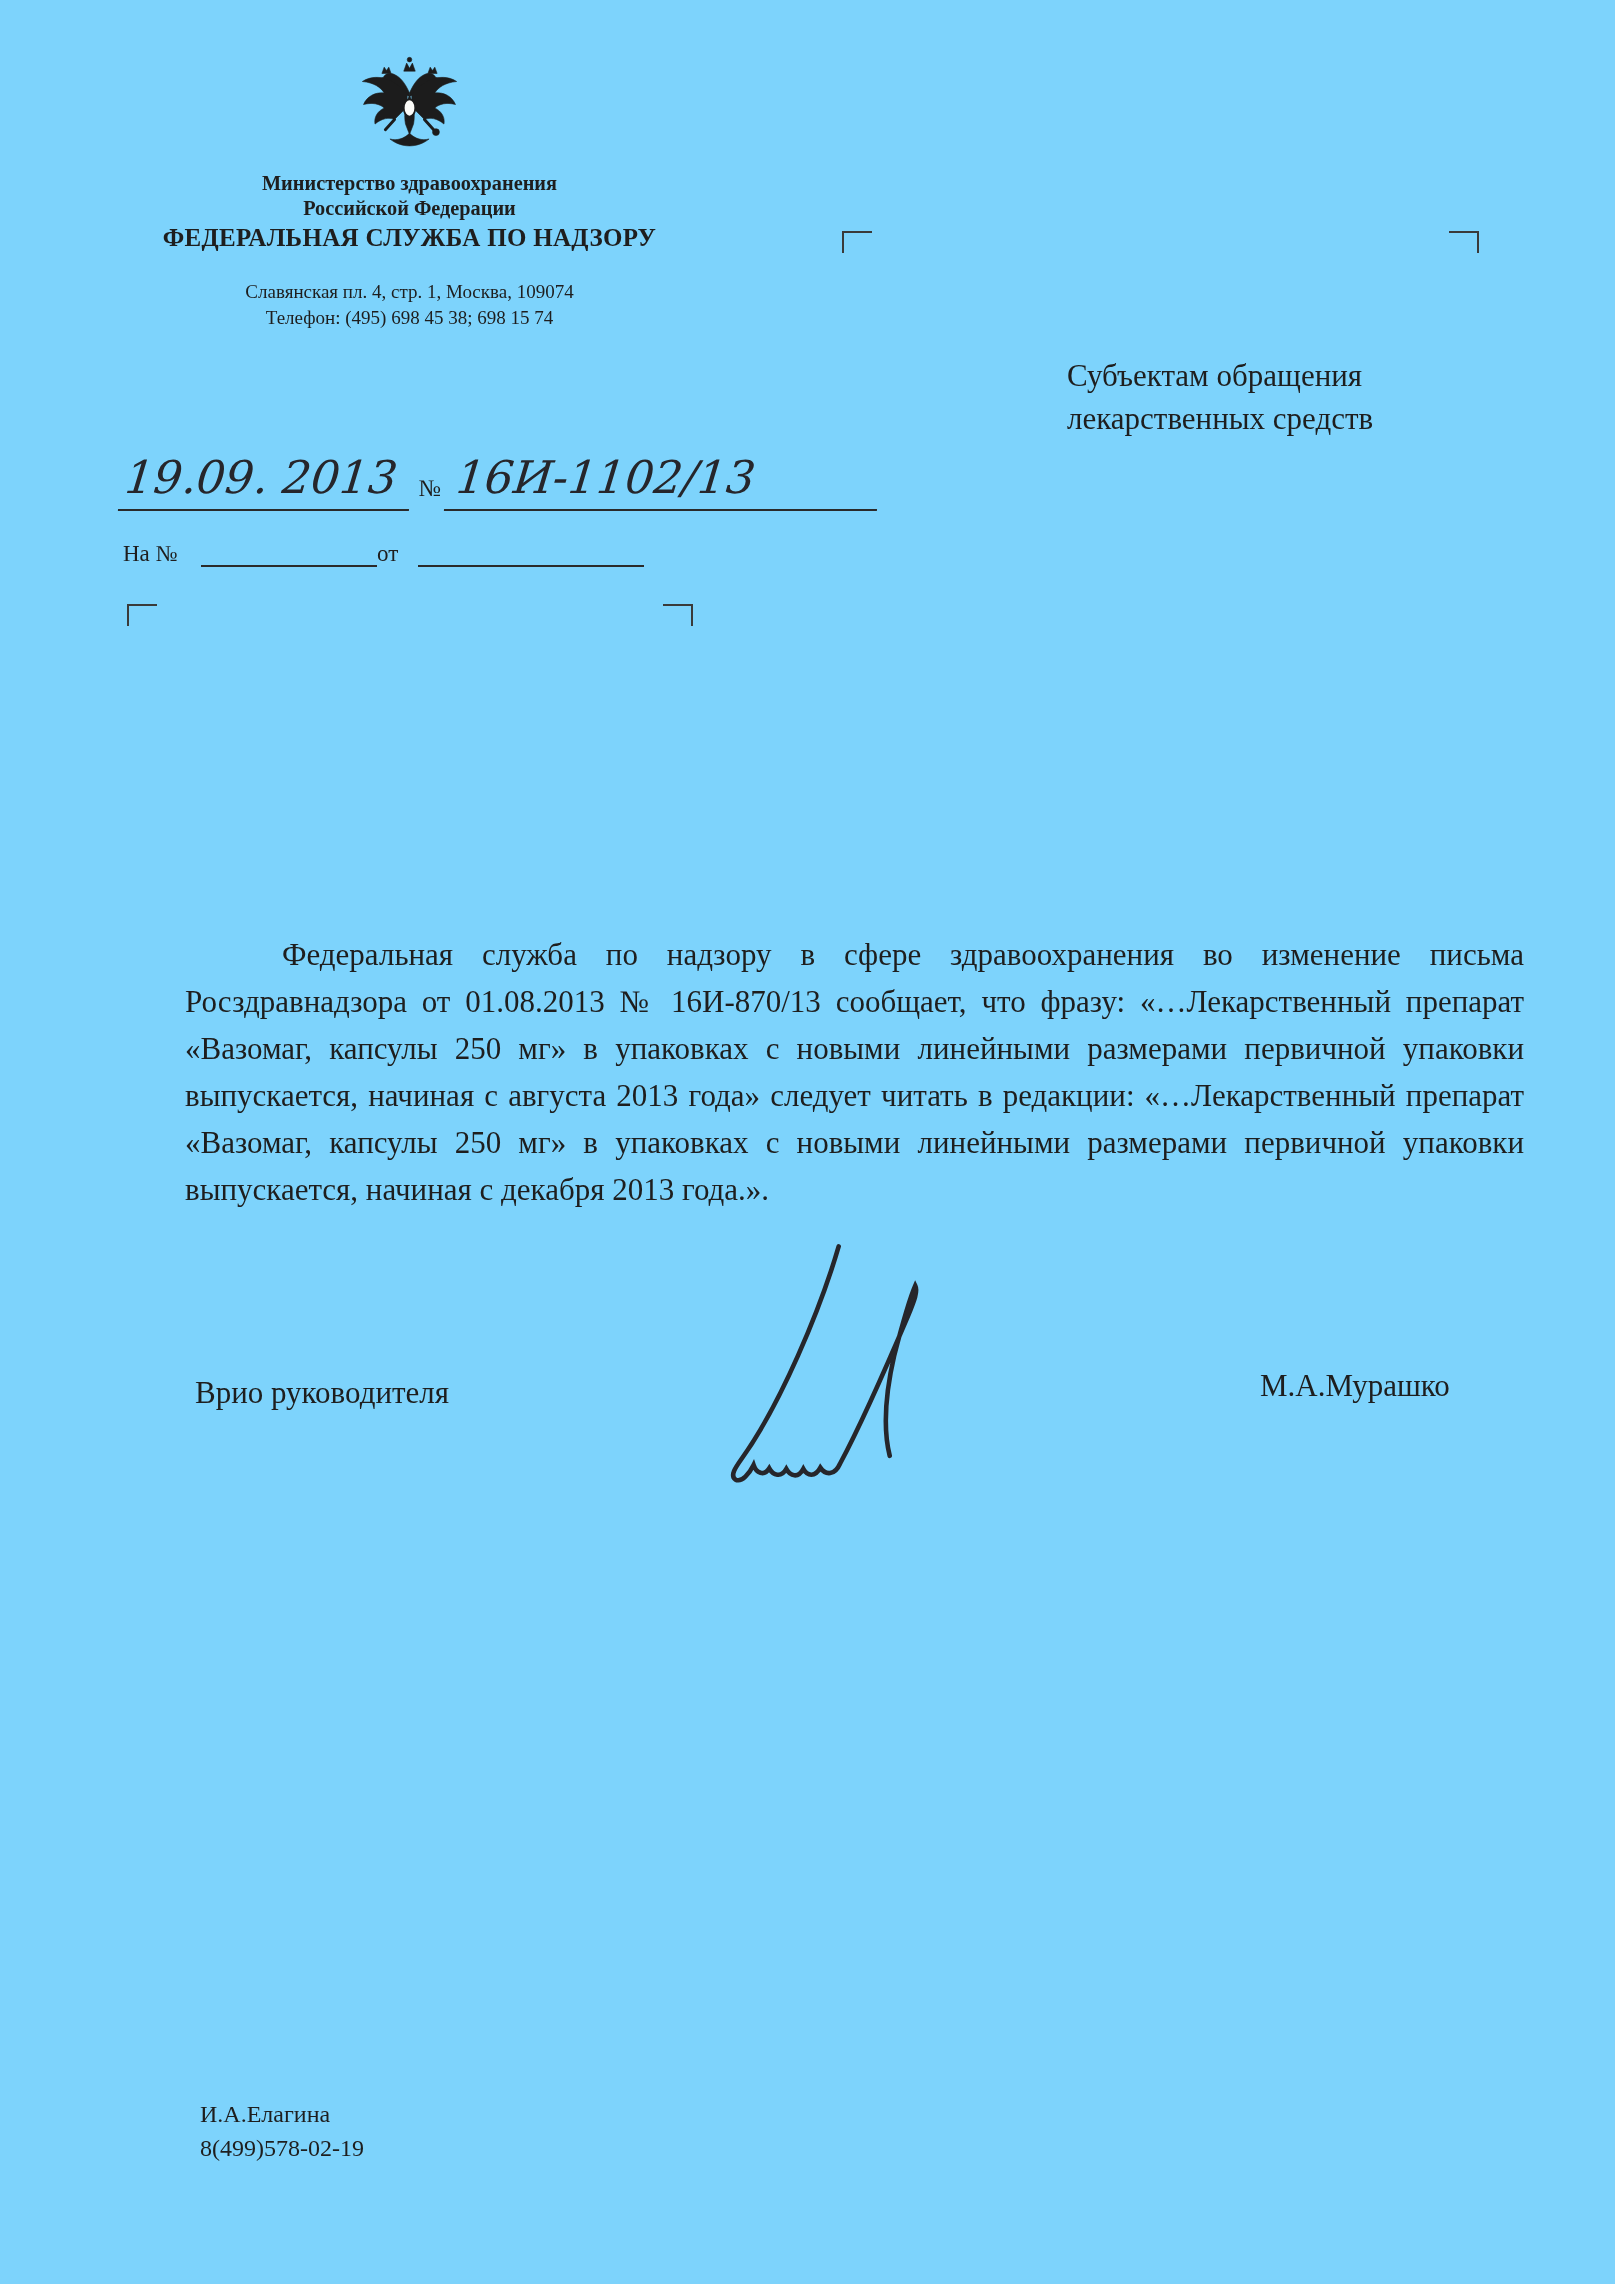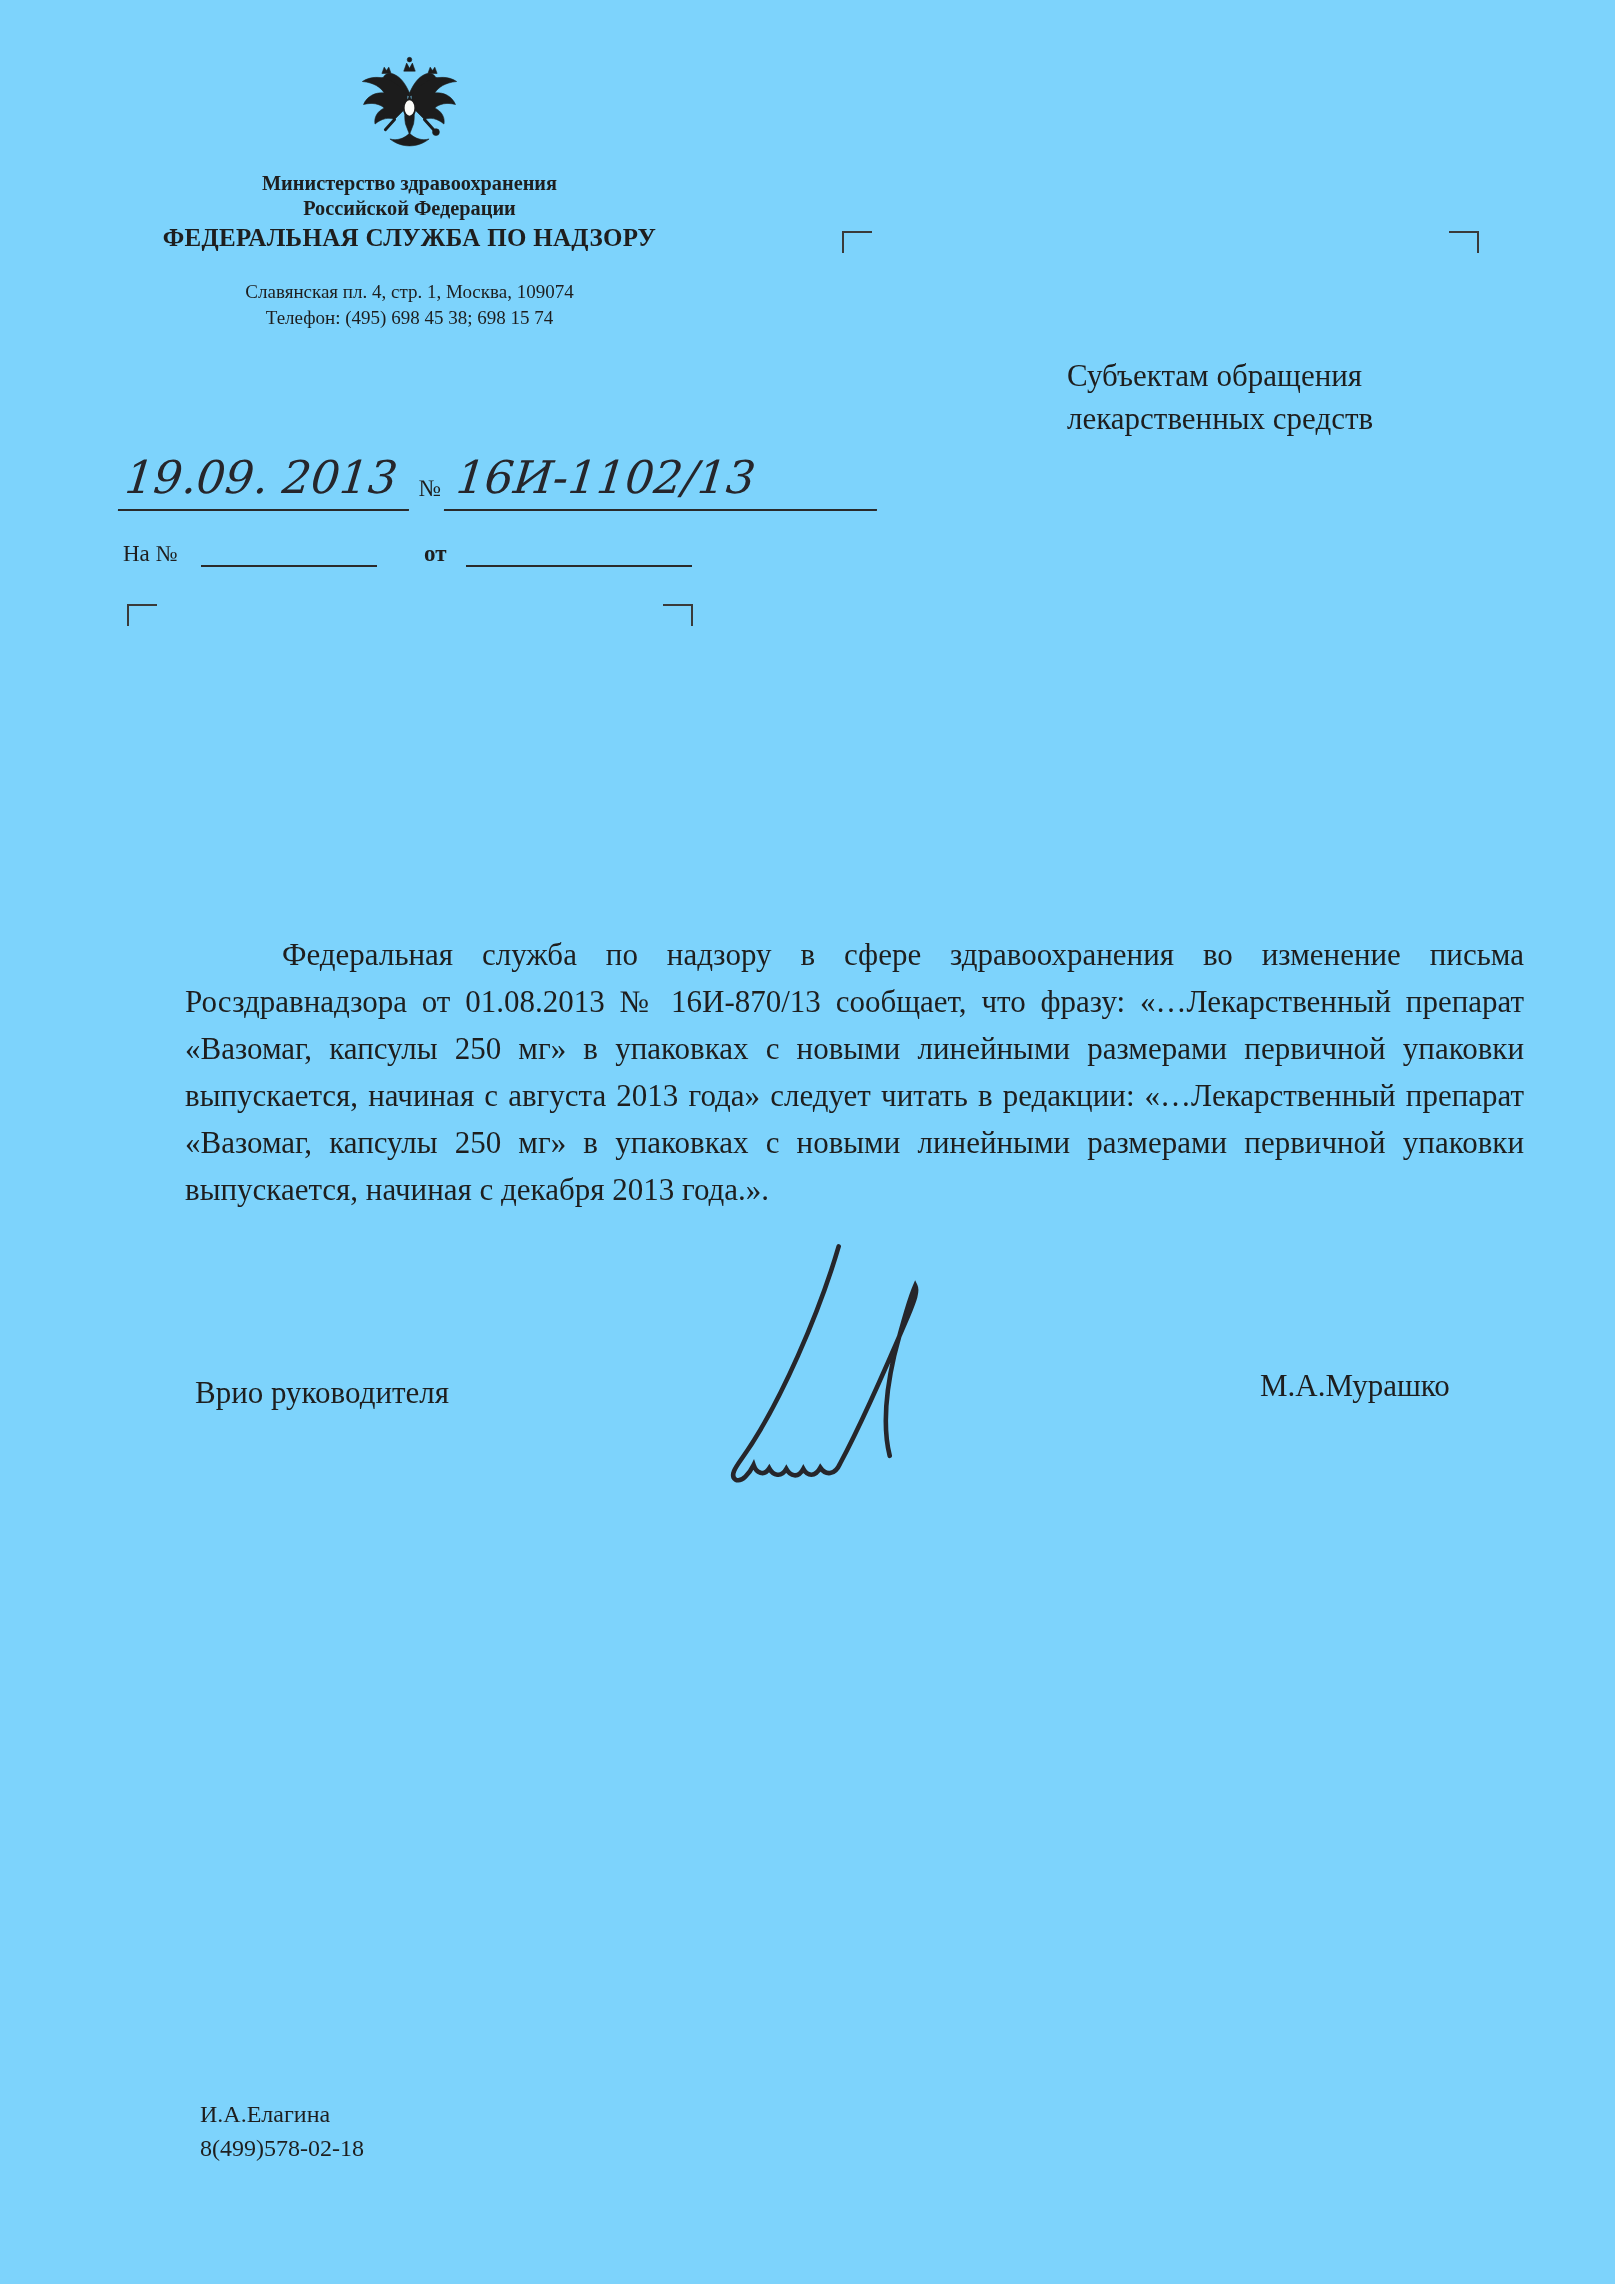--- a/index.html
+++ b/index.html
@@ -54,21 +54,21 @@
     padding:0 3.9px 5.2px 9.2px;
   }
   .na-row{
     position:absolute; left:123px; top:539px;
     font-size:23px; display:flex; align-items:flex-end;
   }
   .blank-line{
     display:inline-block;border-bottom:2px solid #2a2a2a;height:26px;
   }
   .na-line1{width:176px;margin-left:23.6px;}
-  .na-ot{margin-left:47px;font-weight:bold;}
+  .na-ot{}
   .na-line2{width:226px;margin-left:19.7px;}
   
   .subject{
     position:absolute; left:277px; top:656px;
     font-size:25.6px; line-height:37px;
   }
   
   .body-text{
     position:absolute; left:185px; top:931px; width:1339px;
     font-size:31px; line-height:47px;
@@ -171,17 +171,17 @@
              C332,298 372,208 406,128
              C416,104 421,90 417,82
              C409,100 397,142 385,188
              C373,240 367,298 378,342" fill="none" stroke="#26262b" stroke-width="7" stroke-linecap="round"></path>
   </svg>
 
   <div class="sig-name">М.А.Мурашко</div>
 
   <div class="footer">
     <div>И.А.Елагина</div>
-    <div>8(499)578-02-18</div>
+    <div>8(499)578-02-19</div>
   </div>
 
 </div>
 
 
 </body></html>

